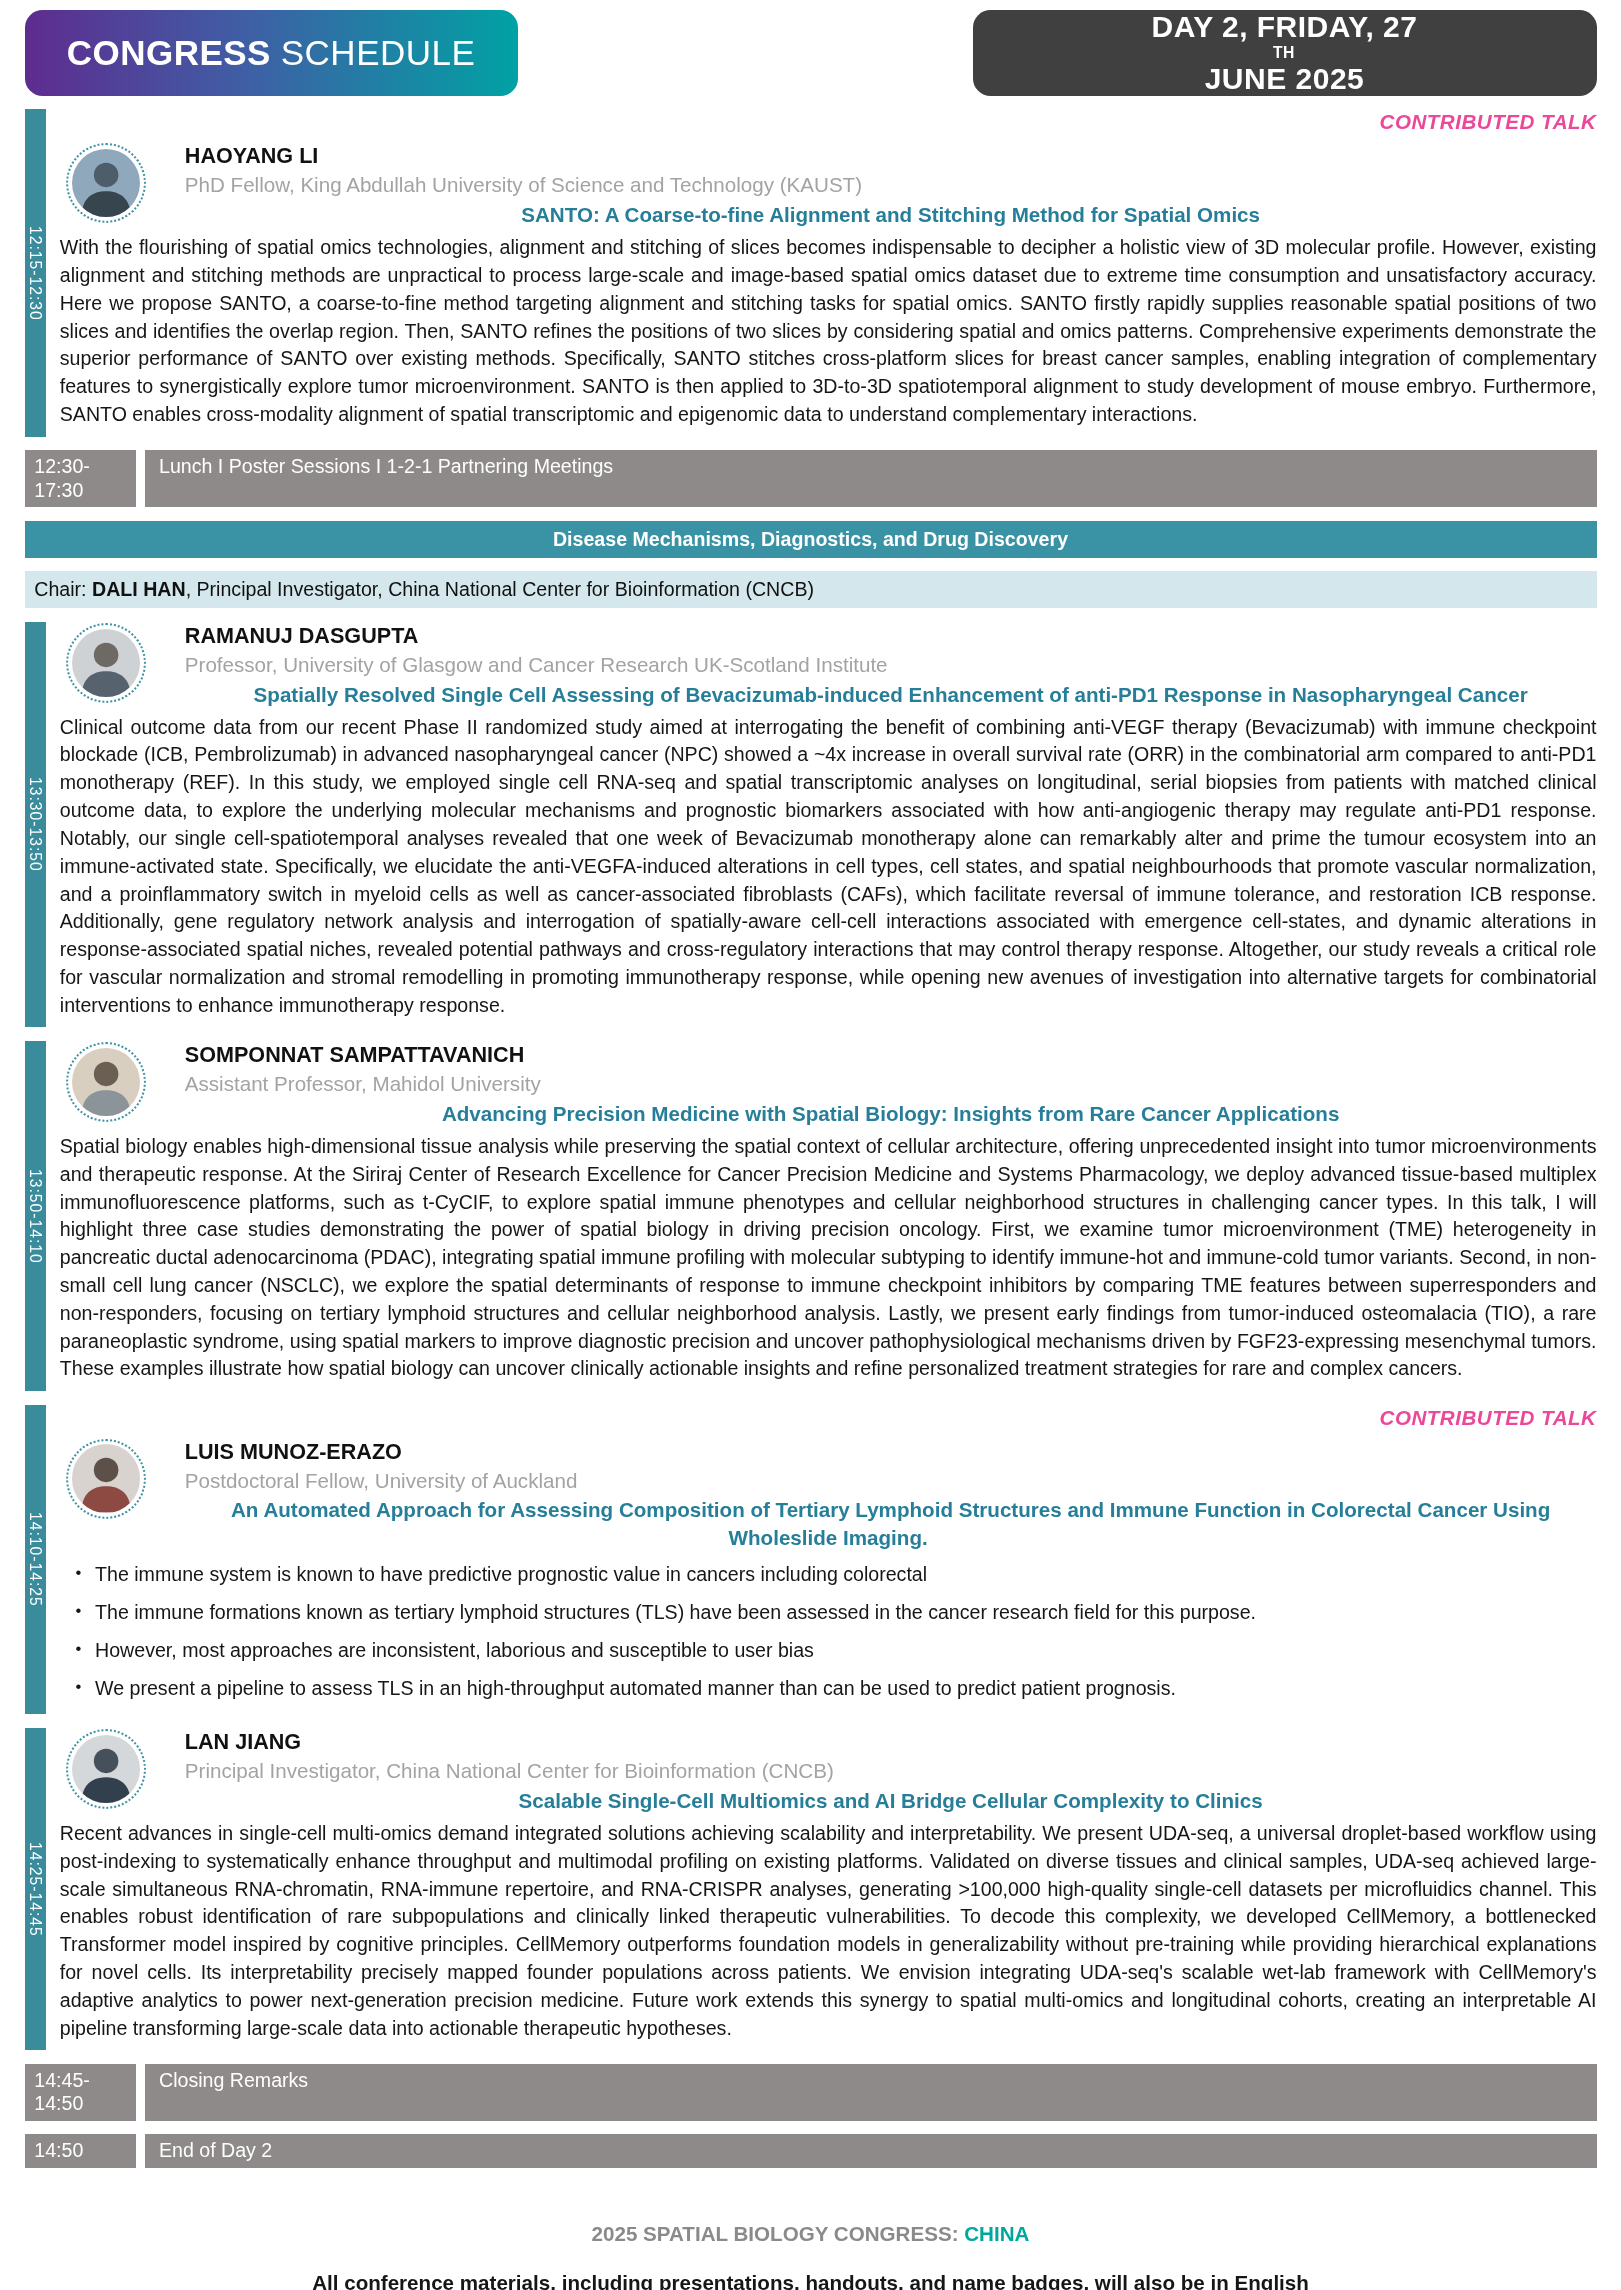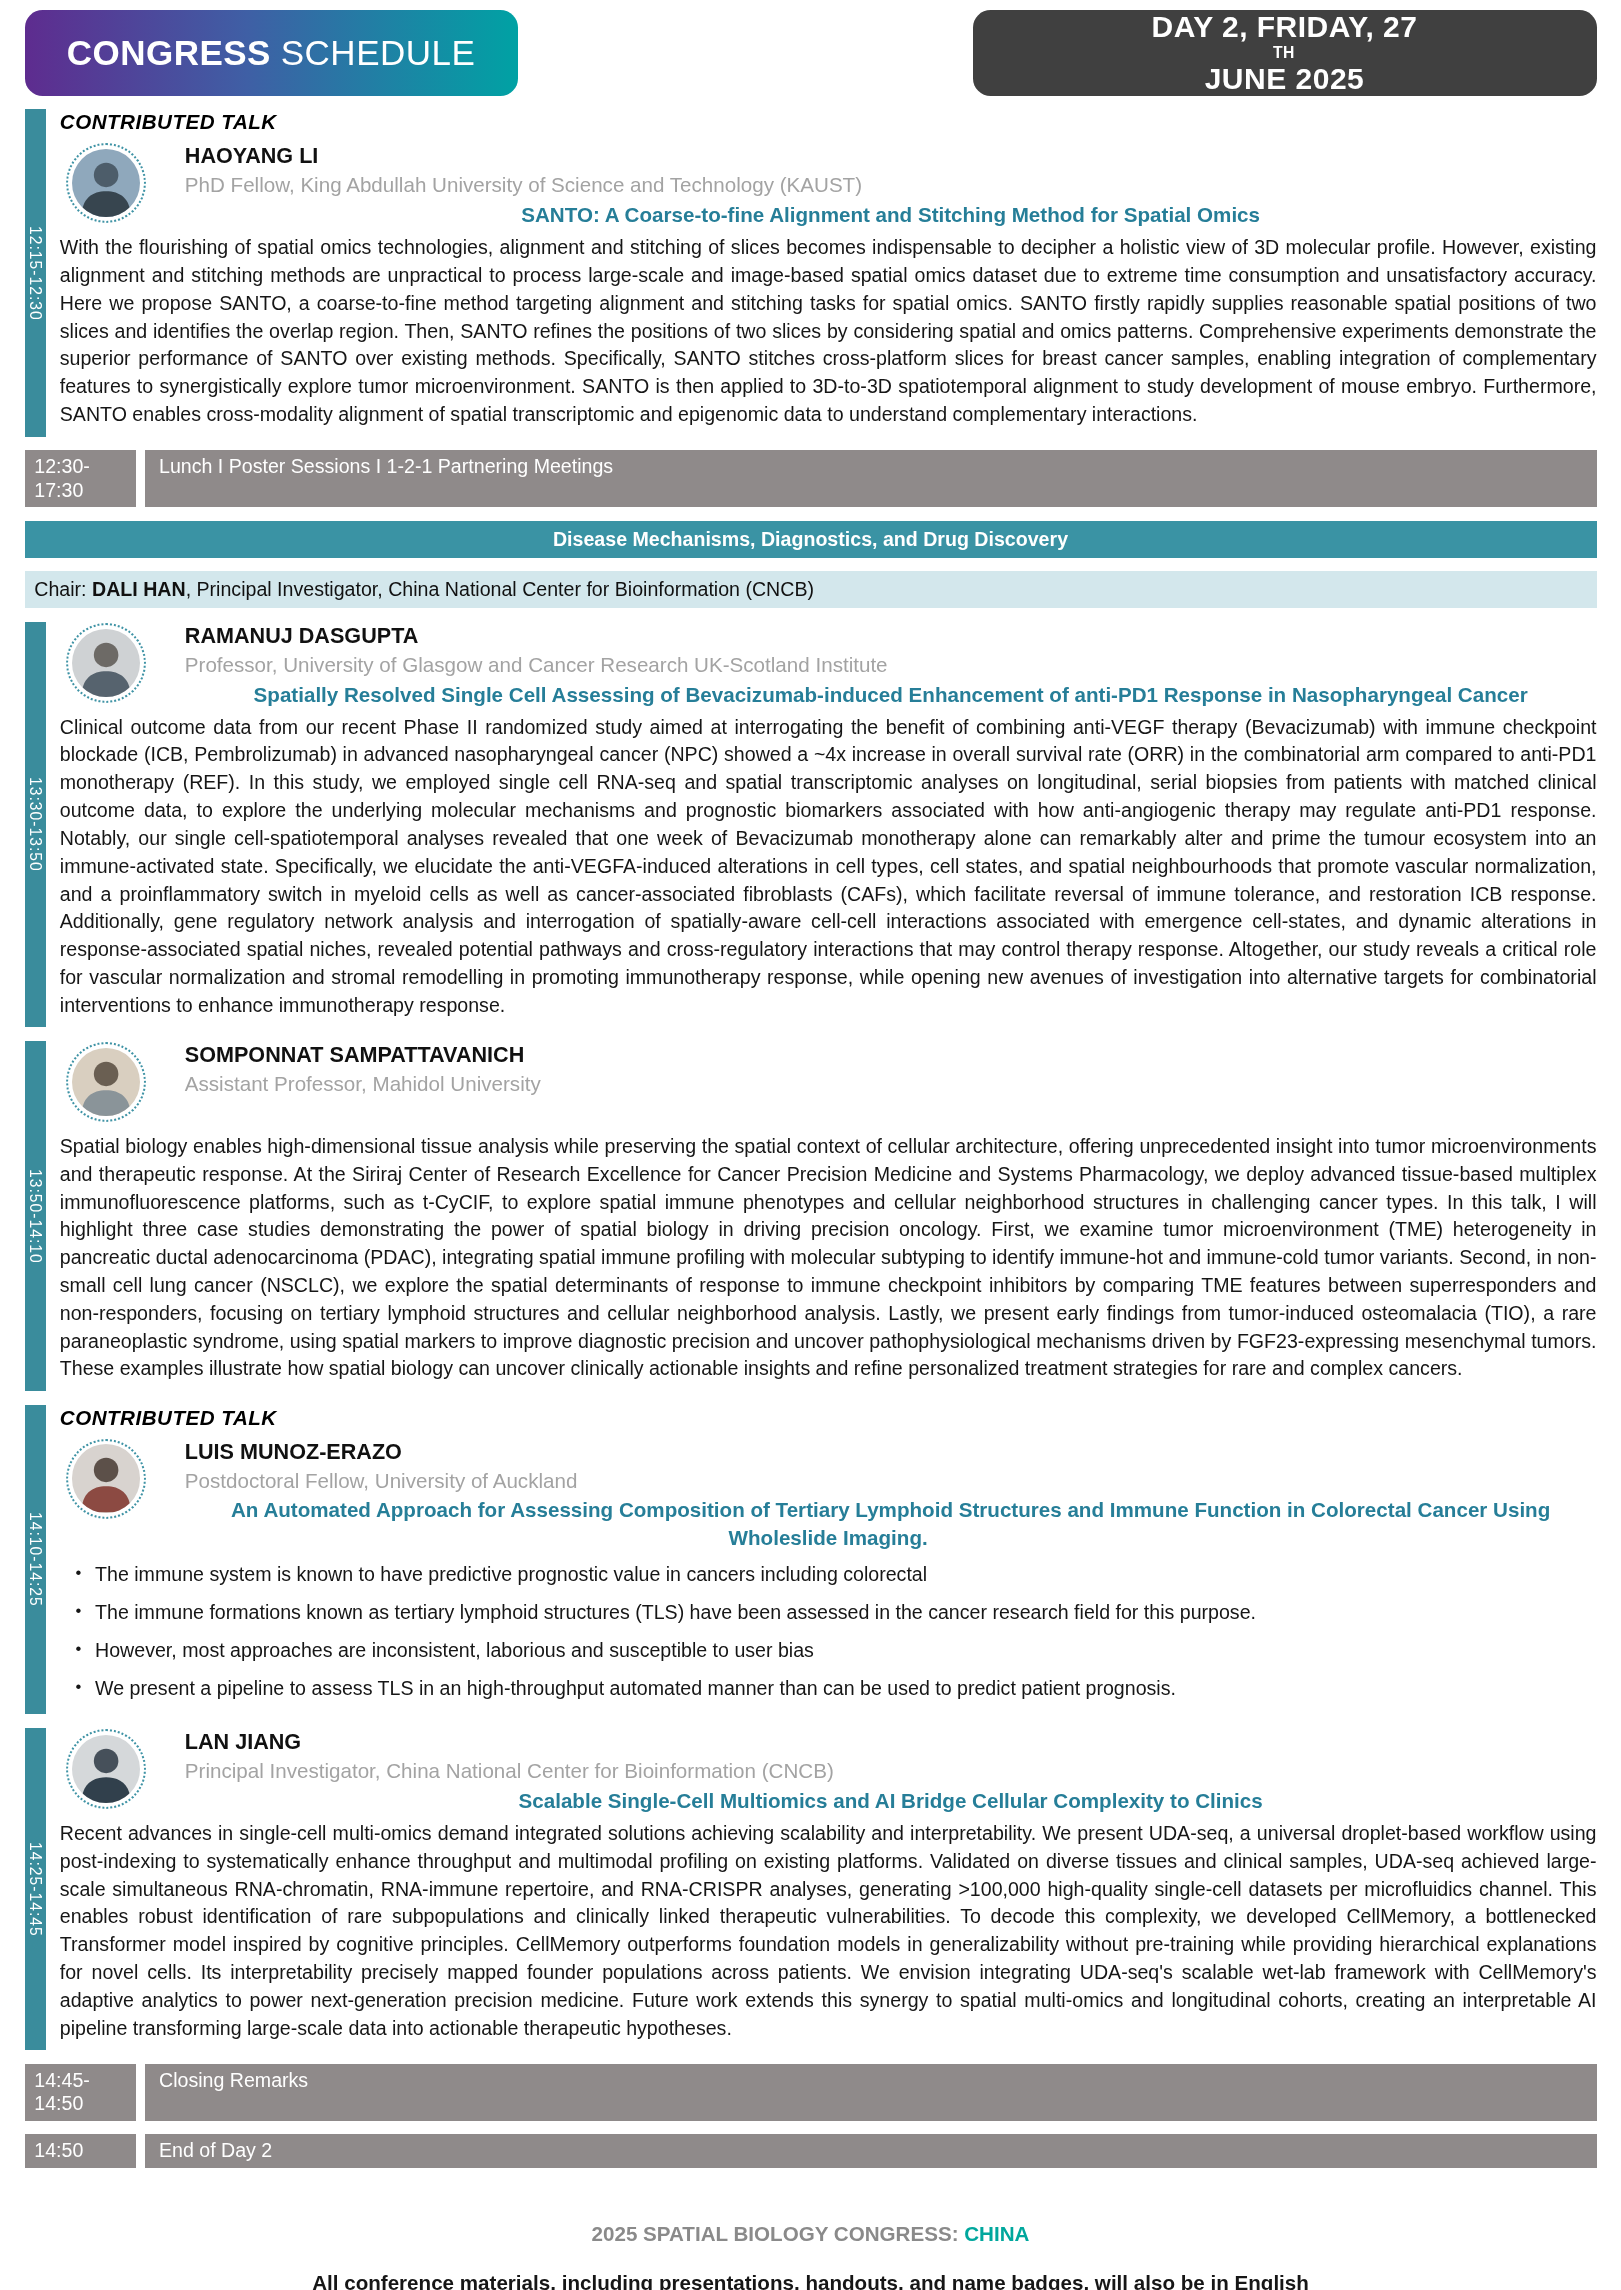--- a/index.html
+++ b/index.html
@@ -34,22 +34,22 @@
   .timebar {
     flex: 0 0 21.6px;
     background: #3a8c9c;
     color: #fff;
     writing-mode: vertical-rl;
     display: flex; align-items: center; justify-content: center;
     font-size: 15.7px; letter-spacing: 1px;
   }
   .talk-content { flex: 1; padding-left: 13.7px; min-width: 0; }
   .kicker {
-    color: #000000; font-weight: bold; font-style: italic;
-    font-size: 20.6px; letter-spacing: 0.5px; margin: 1px 0 7.8px 0;
+    color: #ec4899; font-weight: bold; font-style: italic;
+    font-size: 20.6px; letter-spacing: 0.5px; margin: 1px 0 7.8px 0; text-align: right;
   }
   .speaker-header { position: relative; min-height: 88px; }
   .avatar {
     position: absolute; left: 5.9px; top: 1px;
     width: 80px; height: 80px;
     border: 2px dotted #3f93a5; border-radius: 50%;
     padding: 3.9px;
   }
   .avatar-photo { width: 100%; height: 100%; border-radius: 50%; overflow: hidden; position: relative; }
   .av1 { background: #8fa8bc; } .av2 { background: #cfd2d4; }
@@ -164,20 +164,21 @@
         <div class="avatar">
           <div class="avatar-photo av3">
             <svg viewBox="0 0 100 100">
                 <circle cx="50" cy="38" r="18" fill="#6a5f52"></circle>
                 <path d="M14 100 C14 72 30 62 50 62 C70 62 86 72 86 100 Z" fill="#8a9499"></path>
               </svg>
           </div>
         </div>
         <div class="speaker-name">SOMPONNAT SAMPATTAVANICH</div>
         <div class="speaker-role">Assistant Professor, Mahidol University</div>
+        <div class="talk-title">Advancing Precision Medicine with Spatial Biology: Insights from Rare Cancer Applications</div>
       </div>
       <p class="abstract">Spatial biology enables high-dimensional tissue analysis while preserving the spatial context of cellular architecture, offering unprecedented insight into tumor microenvironments and therapeutic response. At the Siriraj Center of Research Excellence for Cancer Precision Medicine and Systems Pharmacology, we deploy advanced tissue-based multiplex immunofluorescence platforms, such as t-CyCIF, to explore spatial immune phenotypes and cellular neighborhood structures in challenging cancer types. In this talk, I will highlight three case studies demonstrating the power of spatial biology in driving precision oncology. First, we examine tumor microenvironment (TME) heterogeneity in pancreatic ductal adenocarcinoma (PDAC), integrating spatial immune profiling with molecular subtyping to identify immune-hot and immune-cold tumor variants. Second, in non-small cell lung cancer (NSCLC), we explore the spatial determinants of response to immune checkpoint inhibitors by comparing TME features between superresponders and non-responders, focusing on tertiary lymphoid structures and cellular neighborhood analysis. Lastly, we present early findings from tumor-induced osteomalacia (TIO), a rare paraneoplastic syndrome, using spatial markers to improve diagnostic precision and uncover pathophysiological mechanisms driven by FGF23-expressing mesenchymal tumors. These examples illustrate how spatial biology can uncover clinically actionable insights and refine personalized treatment strategies for rare and complex cancers.</p>
     </div>
   </div>
 
   <div class="talk">
     <div class="timebar">14:10-14:25</div>
     <div class="talk-content">
       <div class="kicker">CONTRIBUTED TALK</div>
       <div class="speaker-header">

